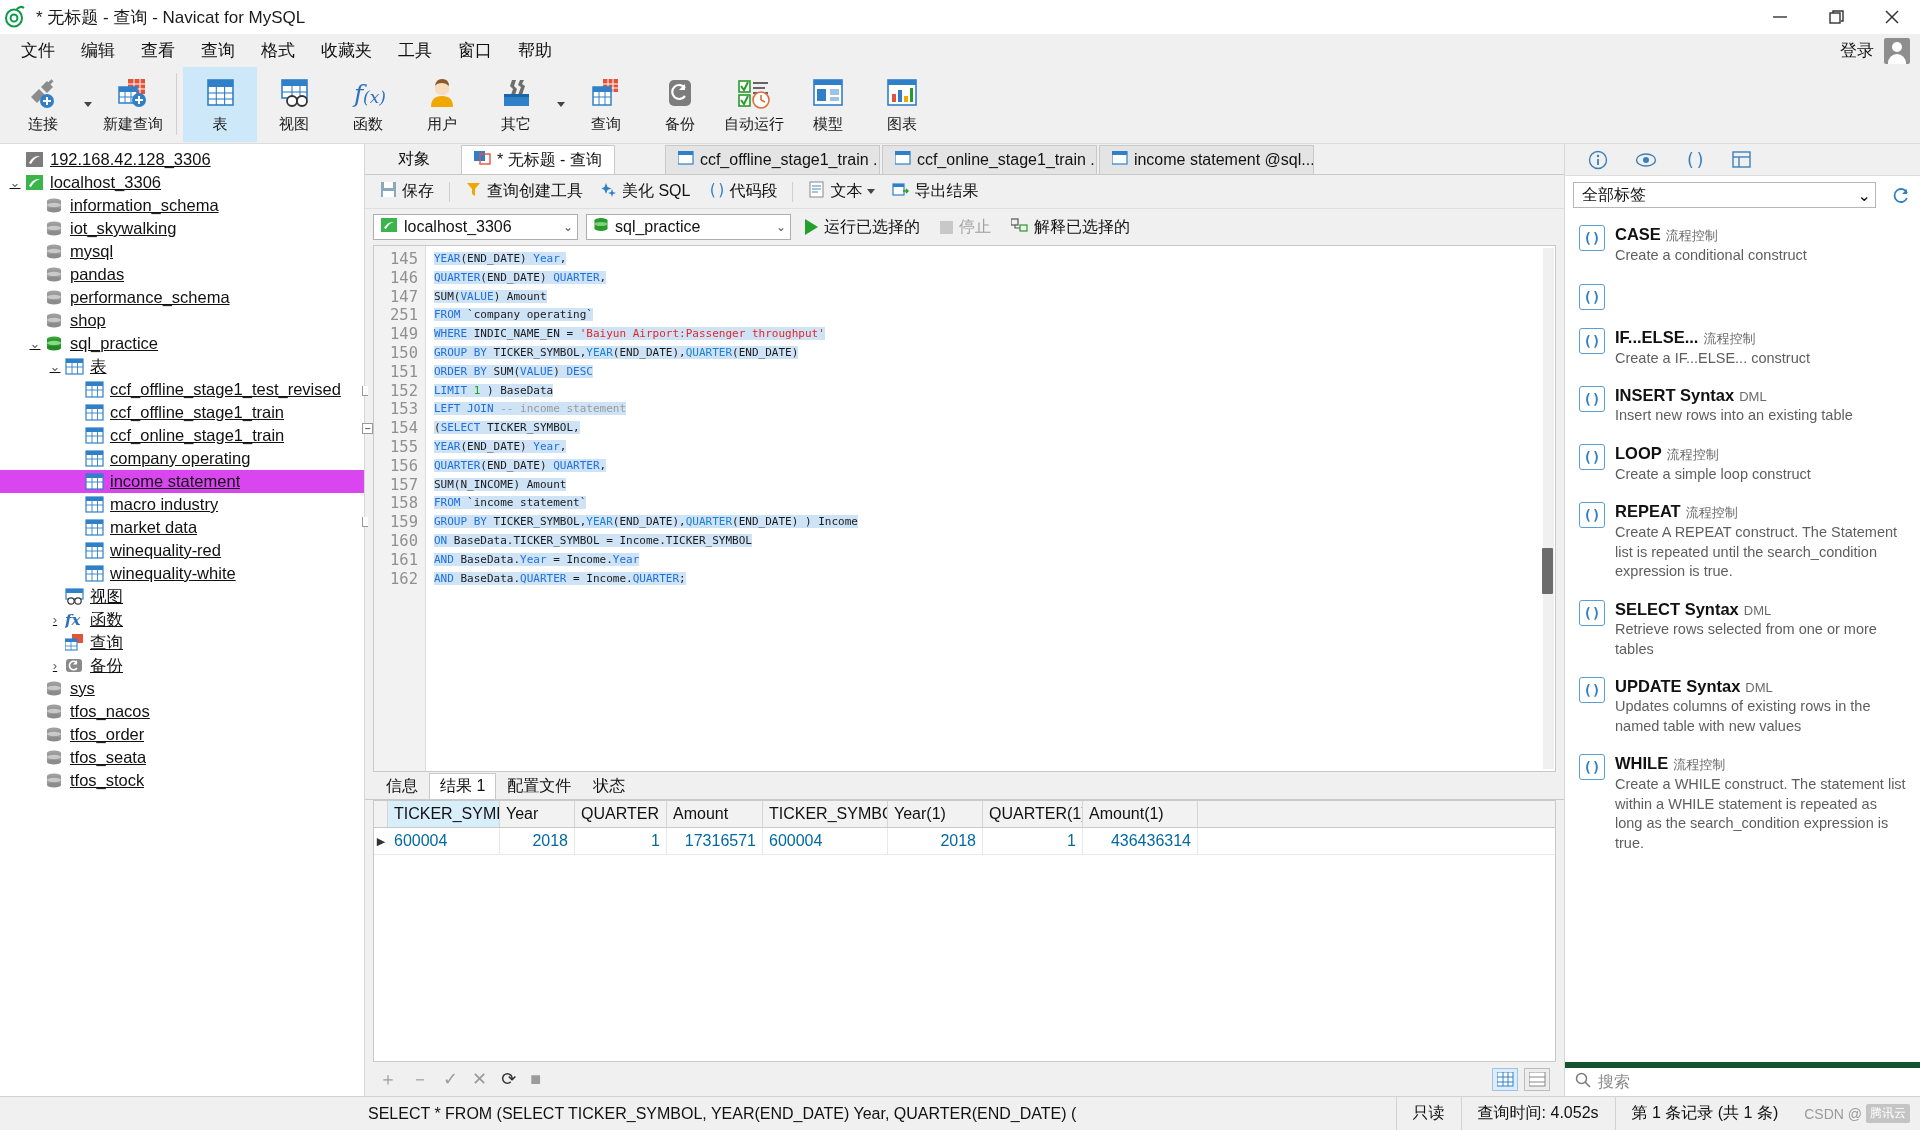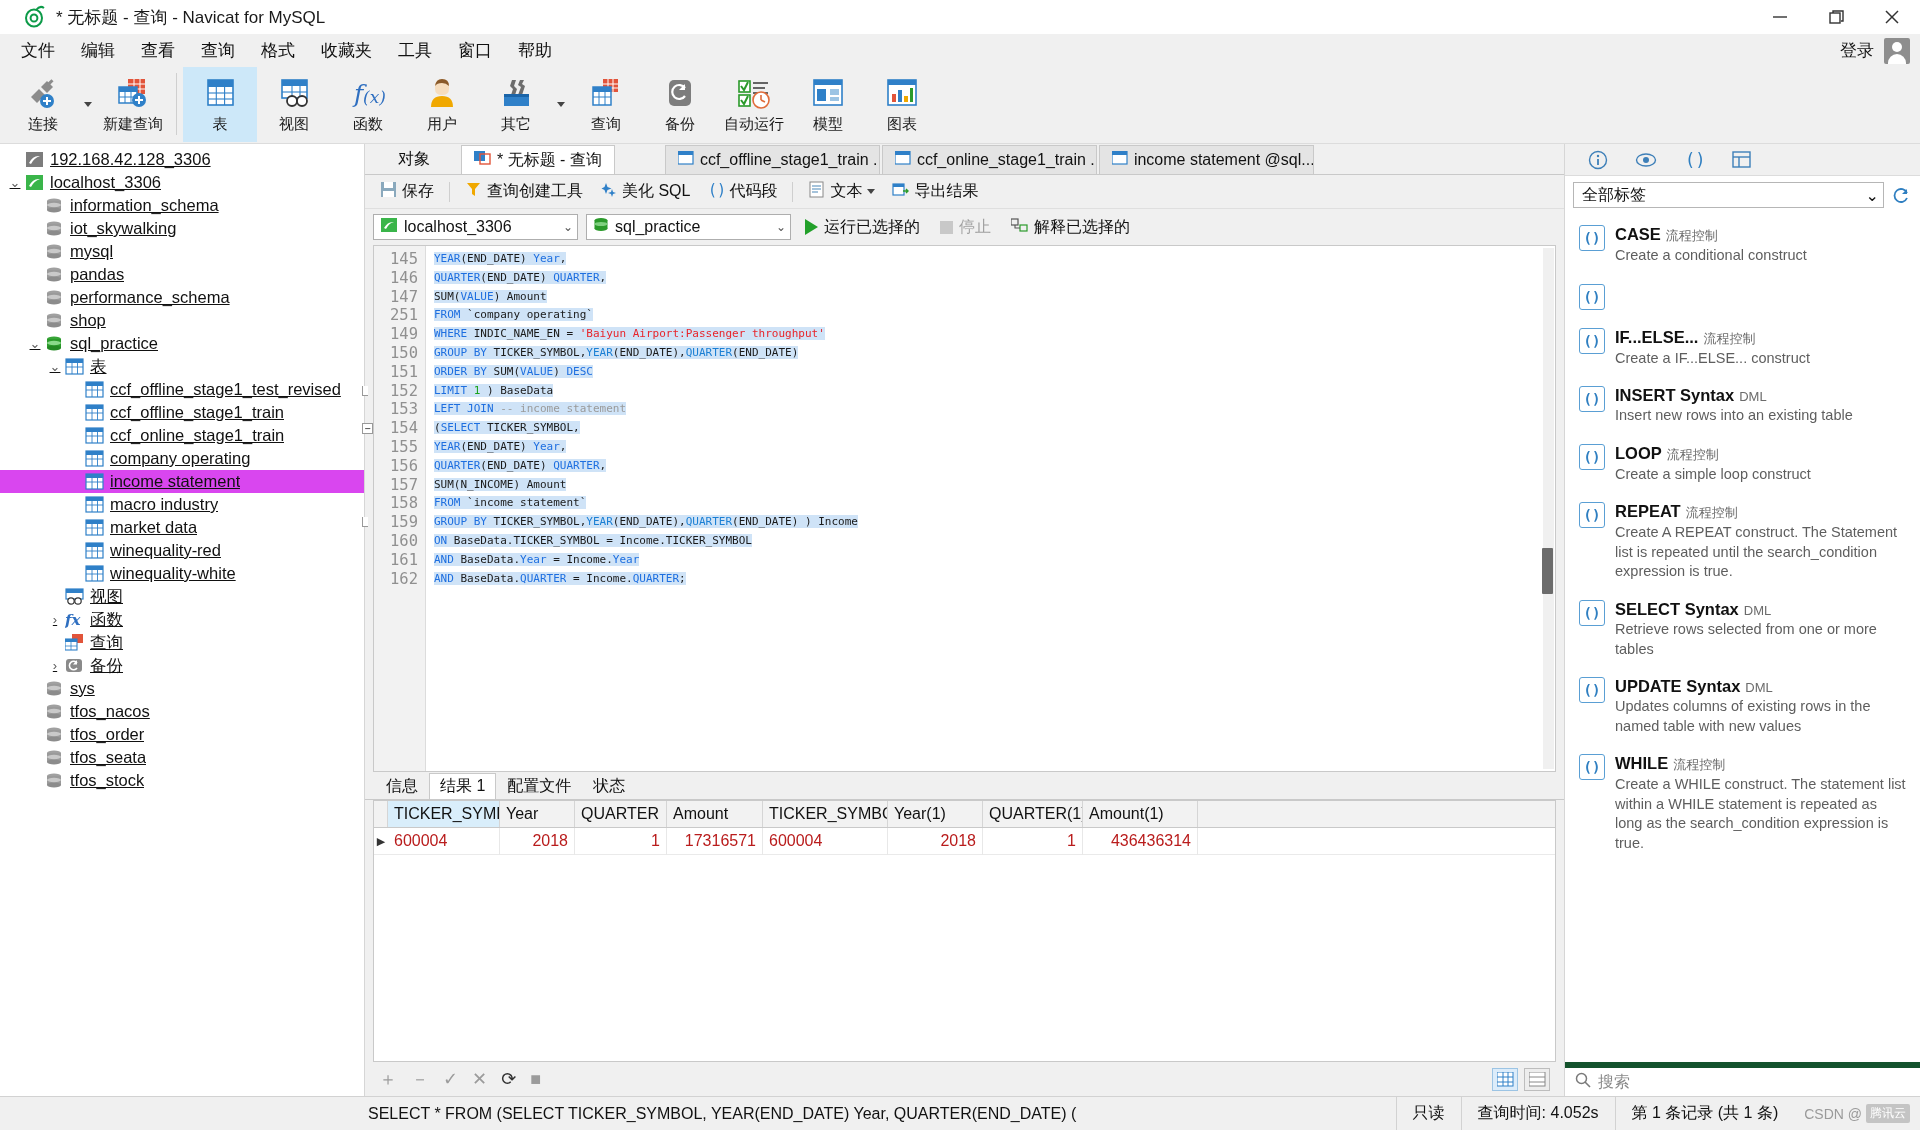--- a/index.html
+++ b/index.html
@@ -9,21 +9,21 @@
     font-size: 17px;
     background: #ffffff;
     overflow: hidden;
     color: #000;
   }
   #app { width: 1920px; height: 1130px; display: flex; flex-direction: column; background:#f0f0f0; }
 
   
   .titlebar {
     height: 34px; display: flex; align-items: center;
-    background: #ffffff; flex: 0 0 34px; padding-left: 24px;
+    background: #ffffff; flex: 0 0 34px; padding-left: 4px;
   }
   .tb-logo { width: 24px; height: 24px; margin-right: 8px; flex:0 0 24px; }
   .tb-title { font-size: 17px; color: #1a1a1a; white-space: nowrap; }
   .tb-spacer { flex: 1 1 auto; }
   .wbtn {
     width: 56px; height: 34px; display:flex; align-items:center; justify-content:center;
     color:#333;
   }
   .wbtn svg { display:block; }
 
@@ -156,35 +156,35 @@
   .rtab{height:26px;display:flex;align-items:center;padding:0 10px;font-size:16px;color:#111;border:1px solid transparent;border-bottom:none;}
   .rtab.active{background:#fff;border-color:#c9c9c9;}
   .grid-wrap{height:262px;flex:0 0 262px;background:#fff;margin:0 8px;border:1px solid #c9c9c9;overflow:hidden;}
   .ghead{display:flex;height:27px;background:#f2f2f2;border-bottom:1px solid #c9c9c9;}
   .gh{
     display:flex;align-items:center;padding:0 6px;font-size:16px;color:#111;
     border-right:1px solid #d5d5d5;white-space:nowrap;overflow:hidden;
   }
   .gh.sel{background:#d9eefb;}
   .growrow{display:flex;height:27px;border-bottom:1px solid #eaeaea;align-items:center;}
-  .gc{display:flex;align-items:center;padding:0 6px;font-size:16px;color:#b91c1c;border-right:1px solid #e8e8e8;height:27px;white-space:nowrap;overflow:hidden;}
+  .gc{display:flex;align-items:center;padding:0 6px;font-size:16px;color:#0369a1;border-right:1px solid #e8e8e8;height:27px;white-space:nowrap;overflow:hidden;}
   .gc.r{justify-content:flex-end;}
   .rowmark{width:14px;flex:0 0 14px;display:flex;align-items:center;justify-content:center;color:#333;font-size:11px;}
 
   .grid-foot{height:34px;flex:0 0 34px;display:flex;align-items:center;gap:14px;background:#f0f0f0;padding-left:14px;}
   .gfi{font-size:18px;color:#9b9b9b;}
   .gf-right{margin-left:auto;display:flex;gap:6px;padding-right:14px;}
   .gfbtn{width:26px;height:23px;border:1px solid #9cc4e4;background:#dcecfa;display:flex;align-items:center;justify-content:center;}
   .gfbtn.plain{background:#ededed;border-color:#bdbdbd;}
 
   
   .rightpanel{width:356px;flex:0 0 356px;background:#ffffff;border-left:1px solid #d6d6d6;display:flex;flex-direction:column;}
   .rp-iconrow{height:32px;flex:0 0 32px;display:flex;align-items:center;justify-content:flex-start;gap:26px;padding:0 22px;background:#f0f0f0;border-bottom:1px solid #dcdcdc;}
   .rp-ico{color:#2c7bbf;font-size:17px;display:flex;align-items:center;justify-content:center;width:22px;height:22px;}
-  .rp-filter{height:38px;flex:0 0 38px;display:flex;align-items:center;padding:0 8px;gap:6px;background:#fff;}
+  .rp-filter{height:38px;flex:0 0 38px;display:flex;align-items:center;padding:0 8px;gap:14px;background:#fff;}
   .rp-select{flex:1 1 auto;height:26px;border:1px solid #b6b6b6;display:flex;align-items:center;padding:0 4px 0 8px;font-size:16px;color:#111;}
   .rp-select .cv{flex:1 1 auto;}
   .rp-list{flex:1 1 auto;overflow:hidden;padding-top:2px;}
   .snip{display:flex;gap:10px;padding:9px 12px 9px 14px;}
   .snip-ico{
     width:26px;height:26px;flex:0 0 26px;border:1px solid #5a9fd4;border-radius:3px;
     display:flex;align-items:center;justify-content:center;color:#2f7fc1;font-size:14px;font-weight:bold;
     font-family:"DejaVu Sans Mono", monospace;
   }
   .snip-body{flex:1 1 auto;min-width:0;}

